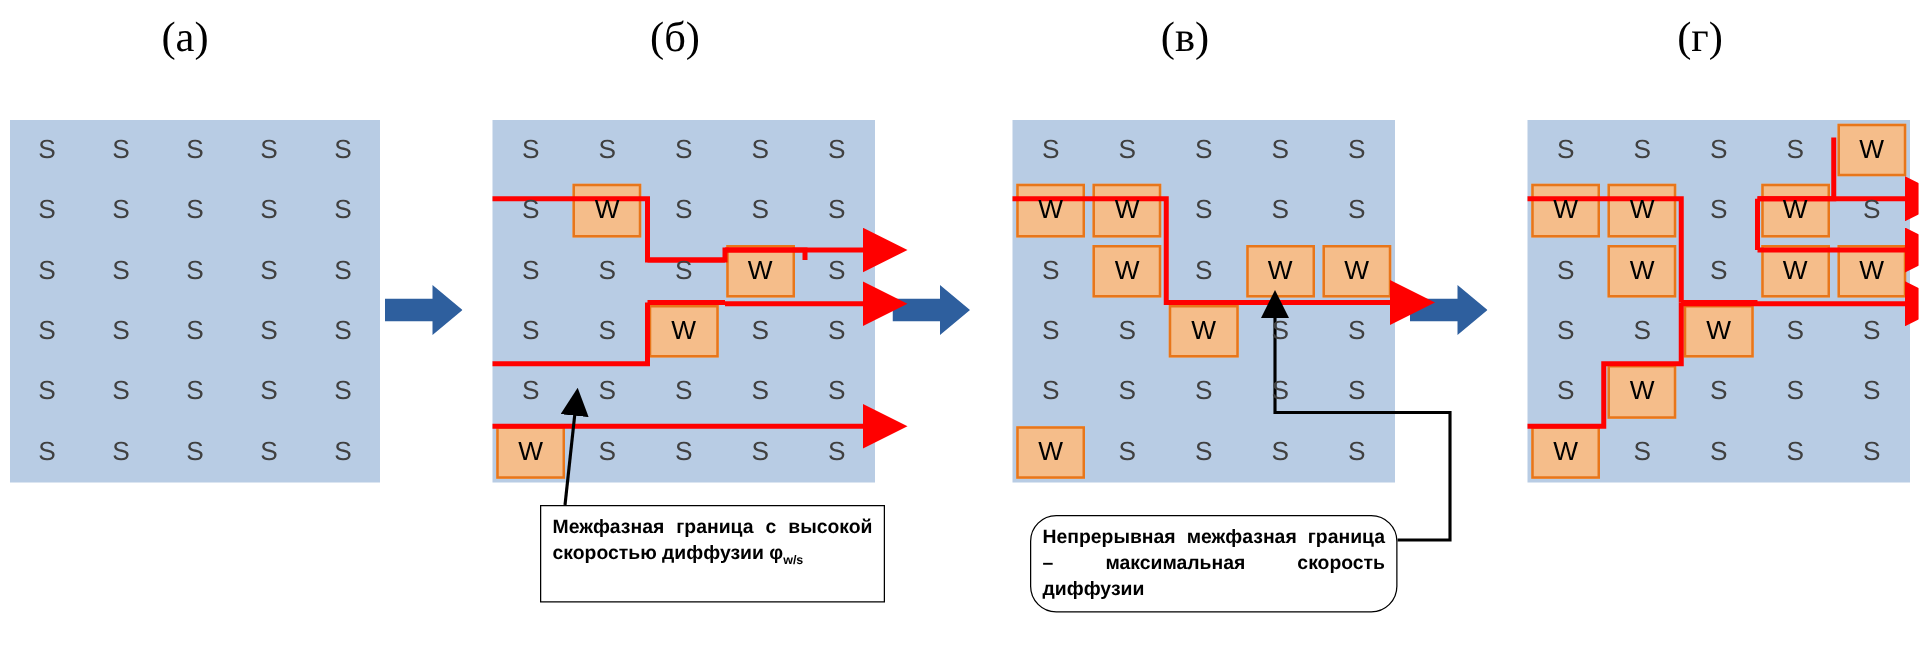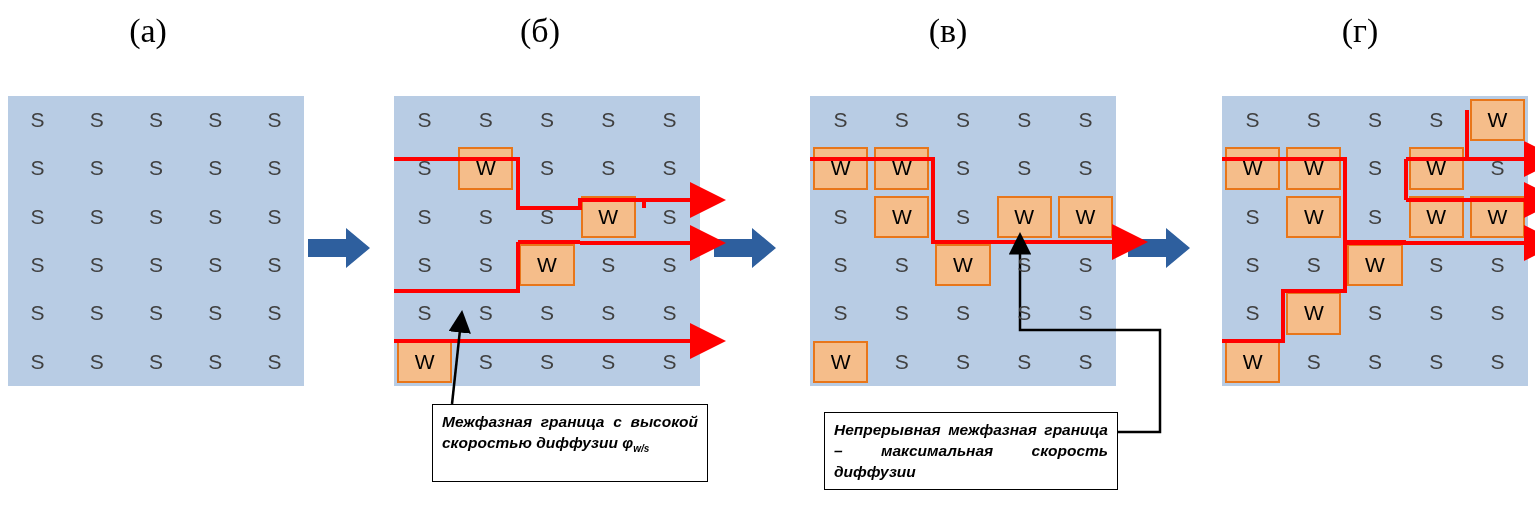--- a/index.html
+++ b/index.html
@@ -59,21 +59,20 @@
     width: 62px;
     height: 40px;
   }
   .callout {
     position: absolute;
     background: #ffffff;
     border: 1px solid #000000;
     box-sizing: border-box;
     padding: 7px 9px;
     font-family: "Liberation Sans", sans-serif;
-    font-style: italic;
     font-weight: bold;
     font-size: 15.5px;
     line-height: 1.35;
     color: #000000;
     text-align: justify;
   }
   .callout sub {
     font-size: 10px;
   }
   .ovl {
@@ -519,15 +518,15 @@
     <line x1="1406" y1="200" x2="1528" y2="200" marker-end="url(#redarrow)"></line>
     <line x1="1345" y1="243" x2="1528" y2="243" marker-end="url(#redarrow)"></line>
     <path d="M1406,200 L1406,159"></path>
   </g>
 </svg>
 
 <div class="callout" style="left:432px;top:404px;width:276px;height:78px;">
   <span>Межфазная граница с высокой скоростью диффузии φ</span><sub>w/s</sub>
 </div>
 
-<div class="callout" style="left:824px;top:412px;width:294px;height:78px;">
+<div class="callout" style="left:824px;top:412px;width:294px;height:78px;border-radius:21px;">
   <span>Непрерывная межфазная граница – максимальная скорость диффузии</span>
 </div>
 
 </body></html>

